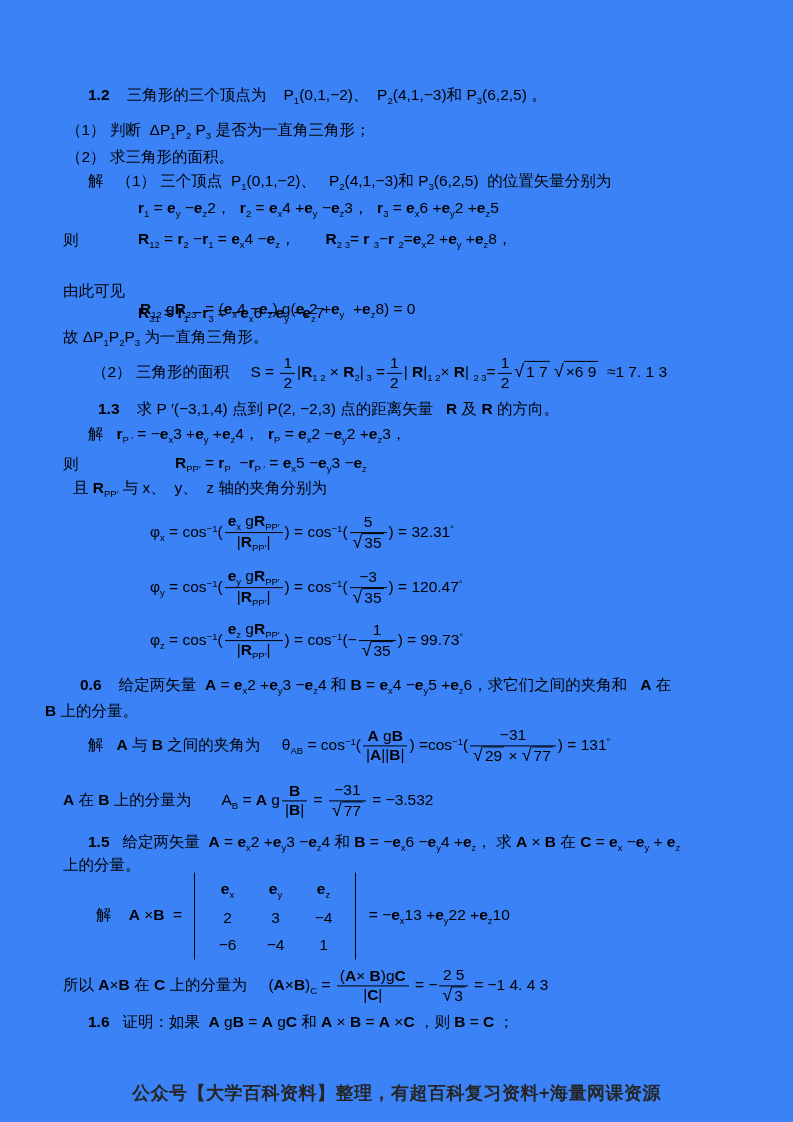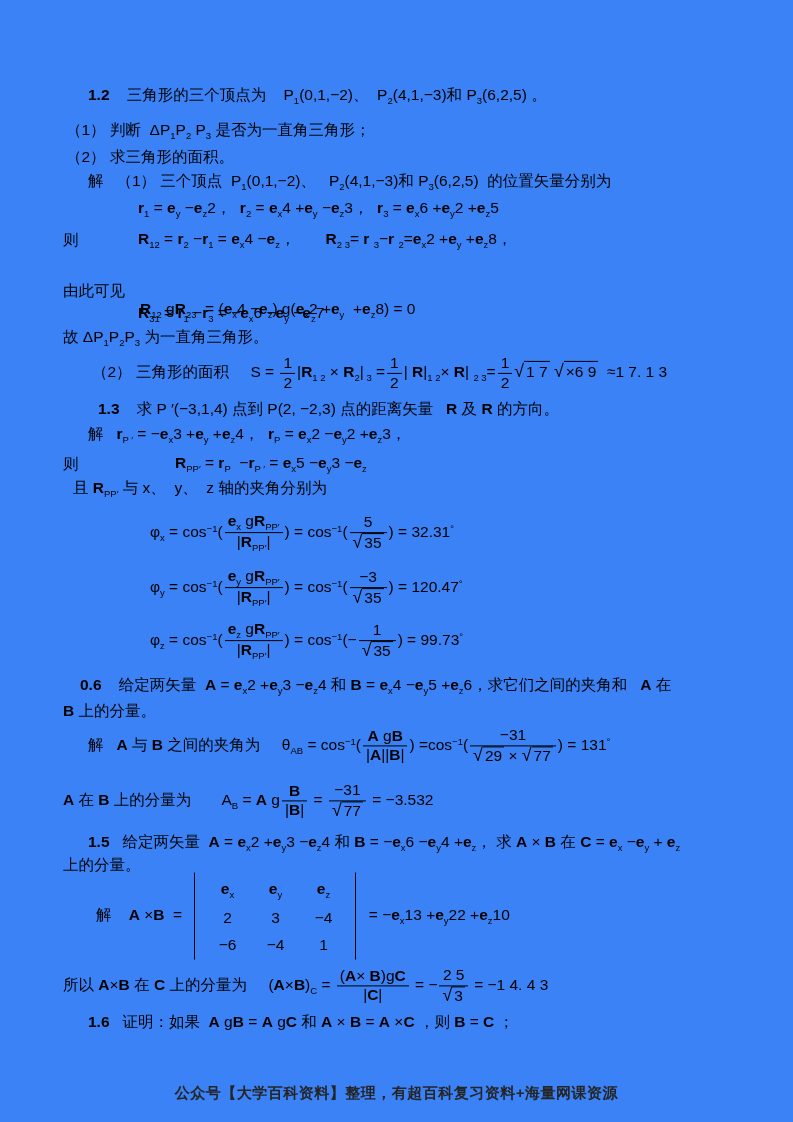--- a/index.html
+++ b/index.html
@@ -42,21 +42,21 @@
     margin:0 8px;
     text-align:center;
   }
   .mat .mrow{display:block;line-height:1.75;}
   .mat .mcell{display:inline-block;width:48px;text-align:center;}
   .footer{
     position:absolute;
     left:0;right:0;
     text-align:center;
     transform:translateY(-50%);
-    font-size:15px;
+    font-size:18px;
     font-weight:600;
     color:#252525;
     letter-spacing:0.5px;
   }
 </style>
 </head>
 <body>
 
 <div class="page">
   <div id="doc-content">
@@ -74,21 +74,21 @@
       <div class="line" style="left: 92px; top: 373px;">（2） 三角形的面积     S = <span class="frac"><span class="num">1</span><span class="den">2</span></span>|<b>R</b><sub>1 2</sub> × <b>R</b><sub>2</sub>|<sub> 3</sub> =<span class="frac"><span class="num">1</span><span class="den">2</span></span>| <b>R</b>|<sub>1 2</sub>× <b>R</b>| <sub>2 3</sub>=<span class="frac"><span class="num">1</span><span class="den">2</span></span><span class="sqrt"><span class="rad">√</span><span class="sqrt-body">1 7</span></span> <span class="sqrt"><span class="rad">√</span><span class="sqrt-body">×6 9</span></span>  ≈1 7. 1 3</div>
       <div class="line" style="left: 88px; top: 409px; margin-left: 10px;"><b>1.3</b>    求 P ′(−3,1,4) 点到 P(2, −2,3) 点的距离矢量   <b>R</b> 及 <b>R</b> 的方向。</div>
       <div class="line" style="left: 88px; top: 435px;">解   <b>r</b><sub>P ′</sub> = −<b>e</b><sub>x</sub>3 +<b>e</b><sub>y</sub> +<b>e</b><sub>z</sub>4，  <b>r</b><sub>P</sub> = <b>e</b><sub>x</sub>2 −<b>e</b><sub>y</sub>2 +<b>e</b><sub>z</sub>3，</div>
       <div class="line" style="left: 63px; top: 464px;">则</div>
       <div class="line" style="left: 175px; top: 464px;"><b>R</b><sub>PP′</sub> = <b>r</b><sub>P</sub>  −<b>r</b><sub>P ′</sub> = <b>e</b><sub>x</sub>5 −<b>e</b><sub>y</sub>3 −<b>e</b><sub>z</sub></div>
       <div class="line" style="left: 59px; top: 489px; margin-left: 14px;">且 <b>R</b><sub>PP′</sub> 与 x、  y、  z 轴的夹角分别为</div>
       <div class="line" style="left: 150px; top: 533px;">φ<sub>x</sub> = cos<sup>−1</sup>(<span class="frac"><span class="num"><b>e</b><sub>x</sub> g<b>R</b><sub>PP′</sub></span><span class="den">|<b>R</b><sub>PP′</sub>|</span></span>) = cos<sup>−1</sup>(<span class="frac"><span class="num">5</span><span class="den"><span class="sqrt"><span class="rad">√</span><span class="sqrt-body">35</span></span></span></span>) = 32.31<sup>°</sup></div>
       <div class="line" style="left: 150px; top: 588px;">φ<sub>y</sub> = cos<sup>−1</sup>(<span class="frac"><span class="num"><b>e</b><sub>y</sub> g<b>R</b><sub>PP′</sub></span><span class="den">|<b>R</b><sub>PP′</sub>|</span></span>) = cos<sup>−1</sup>(<span class="frac"><span class="num">−3</span><span class="den"><span class="sqrt"><span class="rad">√</span><span class="sqrt-body">35</span></span></span></span>) = 120.47<sup>°</sup></div>
       <div class="line" style="left: 150px; top: 641px;">φ<sub>z</sub> = cos<sup>−1</sup>(<span class="frac"><span class="num"><b>e</b><sub>z</sub> g<b>R</b><sub>PP′</sub></span><span class="den">|<b>R</b><sub>PP′</sub>|</span></span>) = cos<sup>−1</sup>(−<span class="frac"><span class="num">1</span><span class="den"><span class="sqrt"><span class="rad">√</span><span class="sqrt-body">35</span></span></span></span>) = 99.73<sup>°</sup></div>
       <div class="line" style="left: 80px; top: 686px;"><b>0.6</b>    给定两矢量  <b>A</b> = <b>e</b><sub>x</sub>2 +<b>e</b><sub>y</sub>3 −<b>e</b><sub>z</sub>4 和 <b>B</b> = <b>e</b><sub>x</sub>4 −<b>e</b><sub>y</sub>5 +<b>e</b><sub>z</sub>6，求它们之间的夹角和   <b>A</b> 在</div>
-      <div class="line" style="left: 63px; top: 711px; text-align: right;"><b>B</b> 上的分量。</div>
+      <div class="line" style="left: 45px; top: 711px; text-align: right;"><b>B</b> 上的分量。</div>
       <div class="line" style="left: 88px; top: 746px;">解   <b>A</b> 与 <b>B</b> 之间的夹角为     θ<sub>AB</sub> = cos<sup>−1</sup>(<span class="frac"><span class="num"><b>A</b> g<b>B</b></span><span class="den">|<b>A</b>||<b>B</b>|</span></span>) =cos<sup>−1</sup>(<span class="frac"><span class="num">−31</span><span class="den"><span class="sqrt"><span class="rad">√</span><span class="sqrt-body">29</span></span> × <span class="sqrt"><span class="rad">√</span><span class="sqrt-body">77</span></span></span></span>) = 131<sup>°</sup></div>
       <div class="line" style="left: 63px; top: 801px;"><b>A</b> 在 <b>B</b> 上的分量为       A<sub>B</sub> = <b>A</b> g<span class="frac"><span class="num"><b>B</b></span><span class="den">|<b>B</b>|</span></span> = <span class="frac"><span class="num">−31</span><span class="den"><span class="sqrt"><span class="rad">√</span><span class="sqrt-body">77</span></span></span></span> = −3.532</div>
       <div class="line" style="left: 88px; top: 843px;"><b>1.5</b>   给定两矢量  <b>A</b> = <b>e</b><sub>x</sub>2 +<b>e</b><sub>y</sub>3 −<b>e</b><sub>z</sub>4 和 <b>B</b> = −<b>e</b><sub>x</sub>6 −<b>e</b><sub>y</sub>4 +<b>e</b><sub>z</sub>， 求 <b>A</b> × <b>B</b> 在 <b>C</b> = <b>e</b><sub>x</sub> −<b>e</b><sub>y</sub> + <b>e</b><sub>z</sub></div>
       <div class="line" style="left: 63px; top: 865px;">上的分量。</div>
       <div class="line" style="left: 96px; top: 916px;">解    <b>A</b> ×<b>B</b>  = <span class="mat"><span class="mrow"><span class="mcell"><b>e</b><sub>x</sub></span><span class="mcell"><b>e</b><sub>y</sub></span><span class="mcell"><b>e</b><sub>z</sub></span></span><span class="mrow"><span class="mcell">2</span><span class="mcell">3</span><span class="mcell">−4</span></span><span class="mrow"><span class="mcell">−6</span><span class="mcell">−4</span><span class="mcell">1</span></span></span> = −<b>e</b><sub>x</sub>13 +<b>e</b><sub>y</sub>22 +<b>e</b><sub>z</sub>10</div>
       <div class="line" style="left: 63px; top: 986px;">所以 <b>A</b>×<b>B</b> 在 <b>C</b> 上的分量为     (<b>A</b>×<b>B</b>)<sub>C</sub> = <span class="frac"><span class="num">(<b>A</b>× <b>B</b>)g<b>C</b></span><span class="den">|<b>C</b>|</span></span> = −<span class="frac"><span class="num">2 5</span><span class="den"><span class="sqrt"><span class="rad">√</span><span class="sqrt-body">3</span></span></span></span> = −1 4. 4 3</div>
       <div class="line" style="left: 88px; top: 1022px;"><b>1.6</b>   证明：如果  <b>A</b> g<b>B</b> = <b>A</b> g<b>C</b> 和 <b>A</b> × <b>B</b> = <b>A</b> ×<b>C</b> ，则 <b>B</b> = <b>C</b> ；</div>
     </div>
   <div class="footer" id="footer-note" style="top: 1093px;">公众号【大学百科资料】整理，有超百科复习资料+海量网课资源</div>
 </div>

